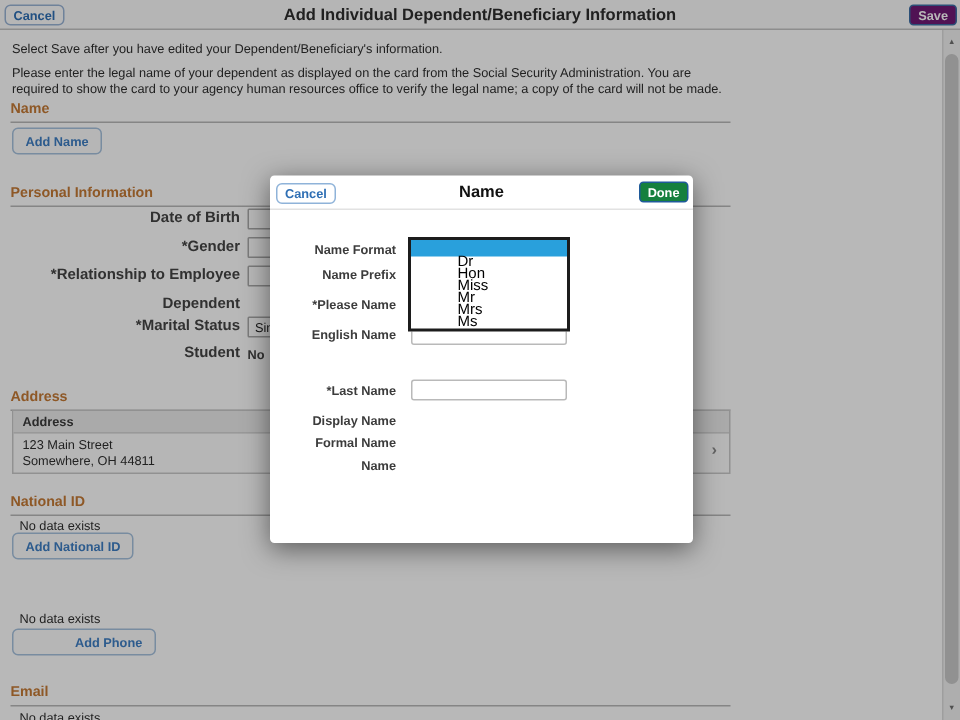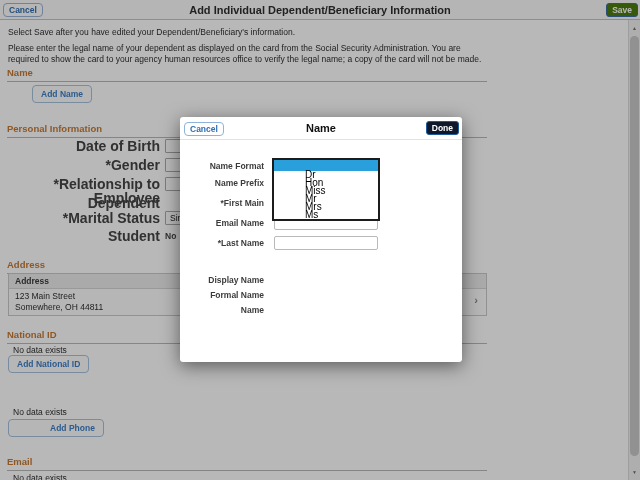--- a/index.html
+++ b/index.html
@@ -10,36 +10,36 @@
   }
   
   .topbar { position:absolute; left:0; top:0; width:640px; height:20px;
             background:#fbfbfb; border-bottom:1px solid #c4c4c4; z-index:1; }
   .page-title { position:absolute; left:0; top:0; width:100%; line-height:20px;
                 text-align:center; font-size:11px; font-weight:bold; color:#2e2e2e; }
   .btn-ghost { position:absolute; height:14px; line-height:12px; padding:0 5px;
                background:#fdfdfd; border:1px solid #9ab4d6; border-radius:4px;
                font-size:8.5px; font-weight:bold; color:#2f6fb4; cursor:pointer; }
   .btn-primary { position:absolute; height:14px; line-height:12px; padding:0 5px;
-               background:#4d7c0f; border:1px solid #3c6ea6; border-radius:3px;
+               background:#701a75; border:1px solid #3c6ea6; border-radius:3px;
                font-size:8.5px; font-weight:bold; color:#fff; cursor:pointer; }
   .tb-cancel { left:3px; top:3px; }
   .tb-save { right:2px; top:3px; }
   
   .content { position:absolute; left:0; top:20px; width:524px; height:460px; z-index:1; }
   .para { position:absolute; left:8px; width:474px; font-size:8.5px; line-height:10.5px; color:#2e2e2e; }
   .section-h { position:absolute; left:7px; width:480px; border-bottom:1px solid #b9b9b9;
                padding-bottom:3px; font-size:9.5px; font-weight:bold; color:#c57a35; }
   .add-btn { position:absolute; height:18px; line-height:16px; padding:0 8px;
              background:#fdfdfd; border:1px solid #a7c2de; border-radius:4px;
              font-size:8.5px; font-weight:bold; color:#3f7fc4; cursor:pointer; }
   .nodata { position:absolute; left:13px; font-size:8.5px; color:#2e2e2e; }
   .prow { position:absolute; left:0; height:14px; }
   .plabel { position:absolute; left:0; width:160px; text-align:right; line-height:14px;
-            font-size:14px; font-weight:bold; color:#454545; }
+            font-size:10px; font-weight:bold; color:#454545; }
   .pfield { position:absolute; left:165px; top:0; height:14px; line-height:13px;
             font-size:8.5px; color:#222; }
   .box { background:#fff; border:1px solid #ababab; border-radius:1px; padding:0 4px; }
   .pval { position:absolute; left:165px; line-height:14px; font-size:8.5px; font-weight:bold; color:#454545; }
   
   .grid { position:absolute; left:8px; top:253px; width:479px; border:1px solid #c9c9c9; background:#fdfdfd; }
   .grid-head { height:15px; line-height:15px; background:#ececec; border-bottom:1px solid #d4d4d4;
                font-size:8.5px; font-weight:bold; color:#3c3c3c; padding:0 6px; }
   .grid-row { position:relative; height:26px; padding:2px 6px; font-size:8.5px; line-height:11px; color:#2e2e2e; }
   .row-chevron { position:absolute; right:8px; top:6px; font-size:11px; color:#8a8a8a; font-weight:bold; }
@@ -54,21 +54,21 @@
   
   .overlay { position:absolute; left:0; top:0; width:640px; height:480px;
              background:rgba(0,0,0,0.28); z-index:10; }
   
   .modal { position:absolute; left:180px; top:117px; width:282px; height:245px;
            background:#ffffff; border-radius:3px; box-shadow:0 4px 18px rgba(0,0,0,0.5); z-index:20; }
   .modal-hd { position:relative; height:23px; border-bottom:1px solid #e2e2e2; }
   .modal-title { position:absolute; left:0; top:0; width:100%; line-height:23px;
                  text-align:center; font-size:11px; font-weight:bold; color:#111; }
   .m-cancel { left:4px; top:5px; background:#fff; border-color:#8fb3d9; }
-  .m-done { right:3px; top:4px; background:#0f172a; border-color:#1f5a9a; }
+  .m-done { right:3px; top:4px; background:#15803d; border-color:#1f5a9a; }
   .mrow { position:absolute; left:0; width:282px; height:14px;margin-top:16px; }
   .mlabel { position:absolute; left:0; width:84px; text-align:right; line-height:14px;
             font-size:8.5px; font-weight:bold; color:#3c3c3c; }
   .mval { position:absolute; left:94px; line-height:14px; font-size:8.5px; color:#222; }
   .minput { position:absolute; left:94px; top:0; width:104px; height:14px;
             background:#fff; border:1px solid #b9b9b9; border-radius:2px; }
   .msuffix { position:absolute; left:94px; top:0; width:104px; height:14px;
              background:#fff; border:1px solid #b9b9b9; border-radius:2px; }
   .suffix-arrow { position:absolute; right:1px; top:1px; width:12px; height:10px;
                   border-left:1px solid #c5c5c5; text-align:center; font-size:5px;
@@ -87,21 +87,21 @@
     <span class="page-title">Add Individual Dependent/Beneficiary Information</span>
     <button class="btn-ghost tb-cancel">Cancel</button>
     <button class="btn-primary tb-save">Save</button>
   </div>
 
   <div class="content">
     <div class="para" style="top:7px;">Select Save after you have edited your Dependent/Beneficiary's information.</div>
     <div class="para" style="top:23px;">Please enter the legal name of your dependent as displayed on the card from the Social Security Administration. You are required to show the card to your agency human resources office to verify the legal name; a copy of the card will not be made.</div>
 
     <div class="section-h" style="top:47px;">Name</div>
-    <button class="add-btn" style="left:8px; top:65px;margin-left:24px;">Add Name</button>
+    <button class="add-btn" style="left:8px; top:65px;">Add Name</button>
 
     <div class="section-h" style="top:103px;">Personal Information</div>
 
     <div class="prow" style="top:119px;">
       <span class="plabel">Date of Birth</span>
       <span class="pfield box" style="width:95px;"></span>
     </div>
     <div class="prow" style="top:138px;">
       <span class="plabel">*Gender</span>
       <span class="pfield box" style="width:85px;"></span>
@@ -161,30 +161,30 @@
     <div class="mrow" style="top:26px;">
       <span class="mlabel">Name Format</span>
       <span class="mval">English</span>
     </div>
 
     <div class="mrow" style="top:43px;">
       <span class="mlabel">Name Prefix</span>
     </div>
 
     <div class="mrow" style="top:63px;">
-      <span class="mlabel">*First Main</span>
+      <span class="mlabel">*Please Name</span>
       <span class="minput"></span>
     </div>
 
     <div class="mrow" style="top:83px;">
-      <span class="mlabel">Email Name</span>
+      <span class="mlabel">English Name</span>
       <span class="minput"></span>
     </div>
 
-    <div class="mrow" style="top:103px;">
+    <div class="mrow" style="top:120px;">
       <span class="mlabel">*Last Name</span>
       <span class="minput"></span>
     </div>
 
 
     <div class="mrow" style="top:140px;">
       <span class="mlabel">Display Name</span>
     </div>
     <div class="mrow" style="top:155px;">
       <span class="mlabel">Formal Name</span>

